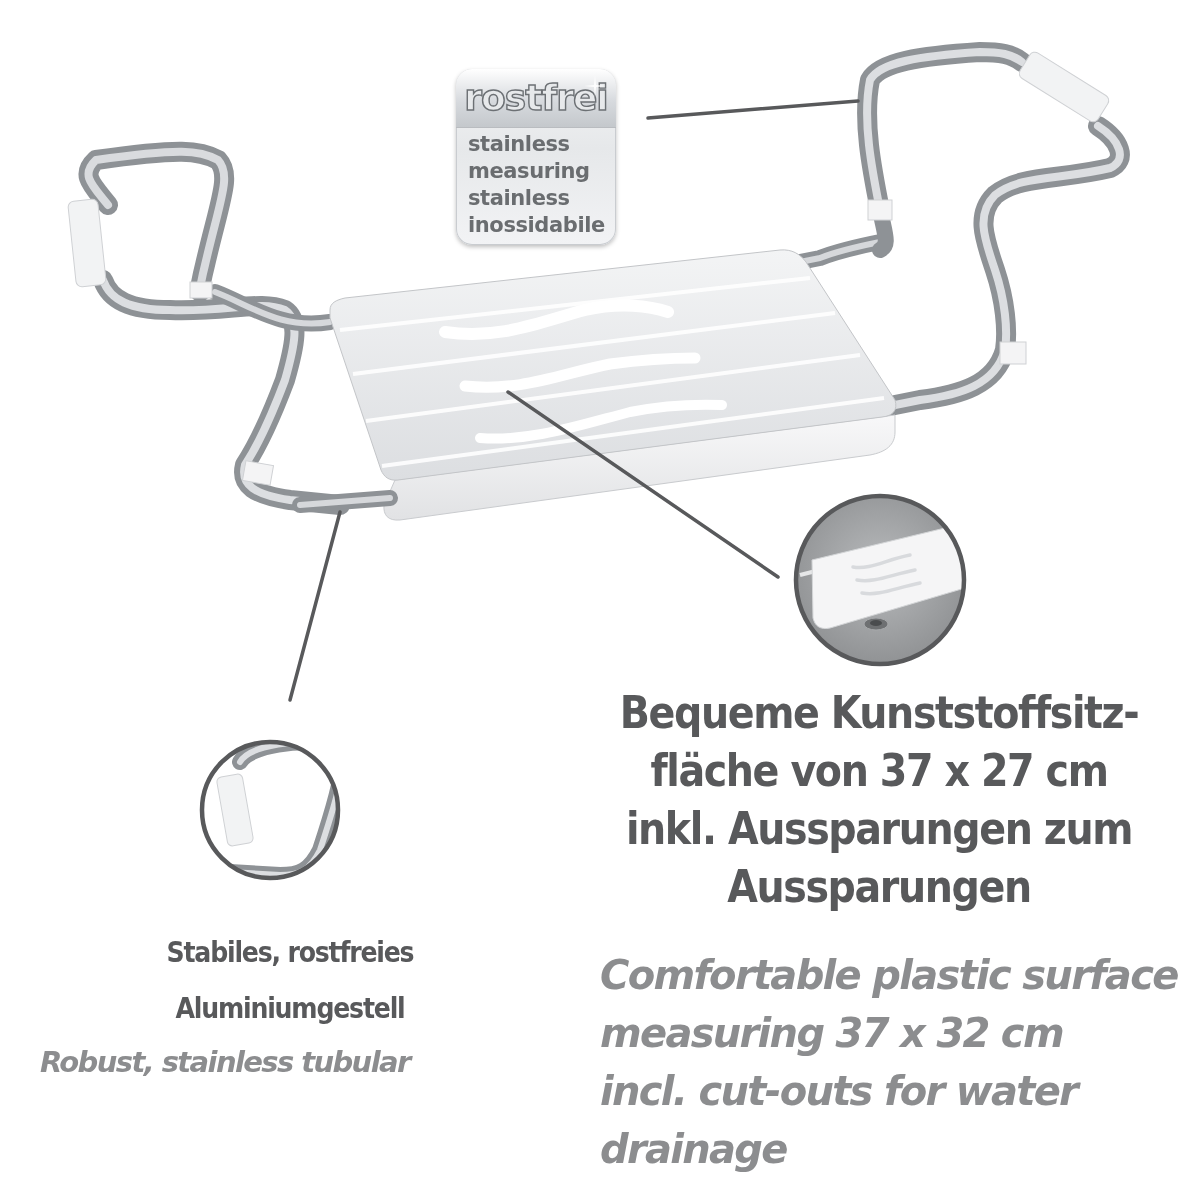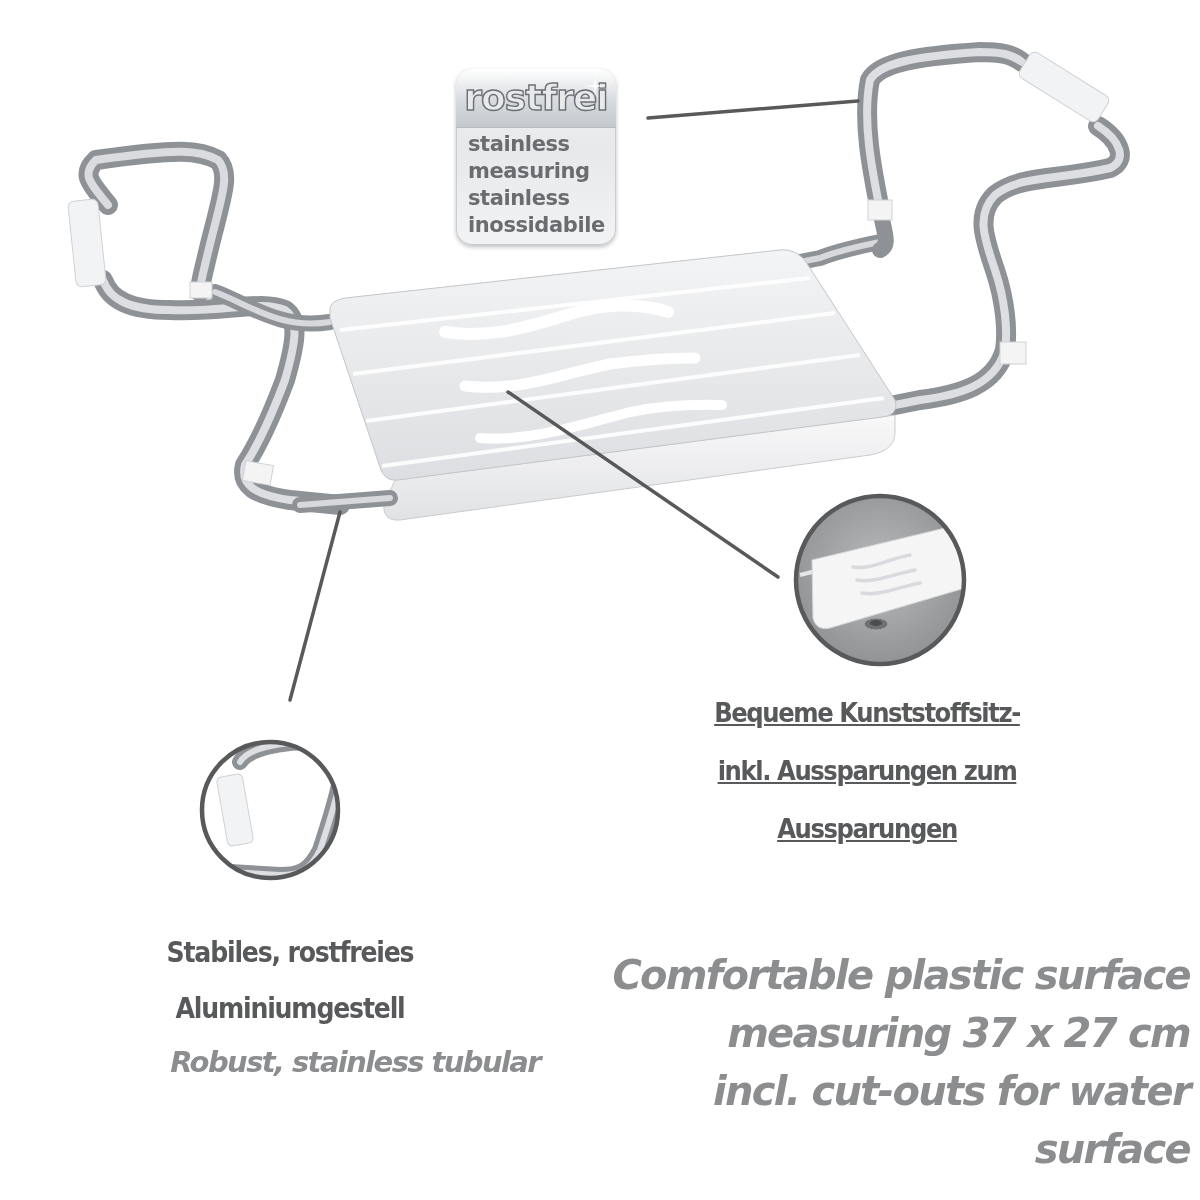--- a/index.html
+++ b/index.html
@@ -36,28 +36,28 @@
   }
   .sparkle { position: absolute; right: 10px; top: 6px; width: 22px; height: 22px; }
 
   
   .caption-de {
     color: #58595b; font-weight: bold; text-align: center;
     font-family: "DejaVu Sans Condensed", "DejaVu Sans", sans-serif;
     font-stretch: condensed;
   }
   .caption-en {
-    color: #8c8d8f; font-weight: bold; font-style: italic; text-align: right;
+    color: #8c8d8f; font-weight: bold; font-style: italic; text-align: left;
     font-family: "DejaVu Sans", sans-serif;
   }
   .line { display: block; white-space: nowrap; }
 
   .left-de { left: 40px; top: 925px; width: 500px; font-size: 28px; line-height: 56px; letter-spacing: -1.2px; }
   .left-en { left: 40px; top: 1034px; width: 500px; font-size: 29px; line-height: 57px; letter-spacing: -1.6px; }
-  .right-de { left: 572px; top: 684px; width: 590px; font-size: 27px; line-height: 58px; letter-spacing: -1.4px; text-decoration: underline; }
+  .right-de { left: 584px; top: 684px; width: 590px; font-size: 44px; line-height: 58px; letter-spacing: -1.4px; }
   .right-en { left: 600px; top: 946px; width: 590px; font-size: 40px; line-height: 58px; letter-spacing: -1.7px; }
 </style>
 </head>
 <body>
 
 <svg class="art" width="1200" height="1200" viewBox="0 0 1200 1200">
   <defs>
     <linearGradient id="tube" x1="0" y1="0" x2="0" y2="1">
       <stop offset="0" stop-color="#8f9397"></stop>
       <stop offset="0.35" stop-color="#e4e6e8"></stop>
@@ -182,21 +182,22 @@
 <div class="abs caption-de left-de">
   <span class="line">Stabiles, rostfreies</span>
   <span class="line">Aluminiumgestell</span>
 </div>
 <div class="abs caption-en left-en">
   <span class="line">Robust, stainless tubular</span>
 </div>
 
 <div class="abs caption-de right-de">
   <span class="line">Bequeme Kunststoffsitz-</span>
+  <span class="line">fläche von 37 x 27 cm</span>
   <span class="line">inkl. Aussparungen zum</span>
   <span class="line">Aussparungen</span>
 </div>
 <div class="abs caption-en right-en">
   <span class="line">Comfortable plastic surface</span>
-  <span class="line">measuring 37 x 27 cm</span>
+  <span class="line">measuring 37 x 32 cm</span>
   <span class="line">incl. cut-outs for water</span>
-  <span class="line">surface</span>
+  <span class="line">drainage</span>
 </div>
 
 </body></html>

